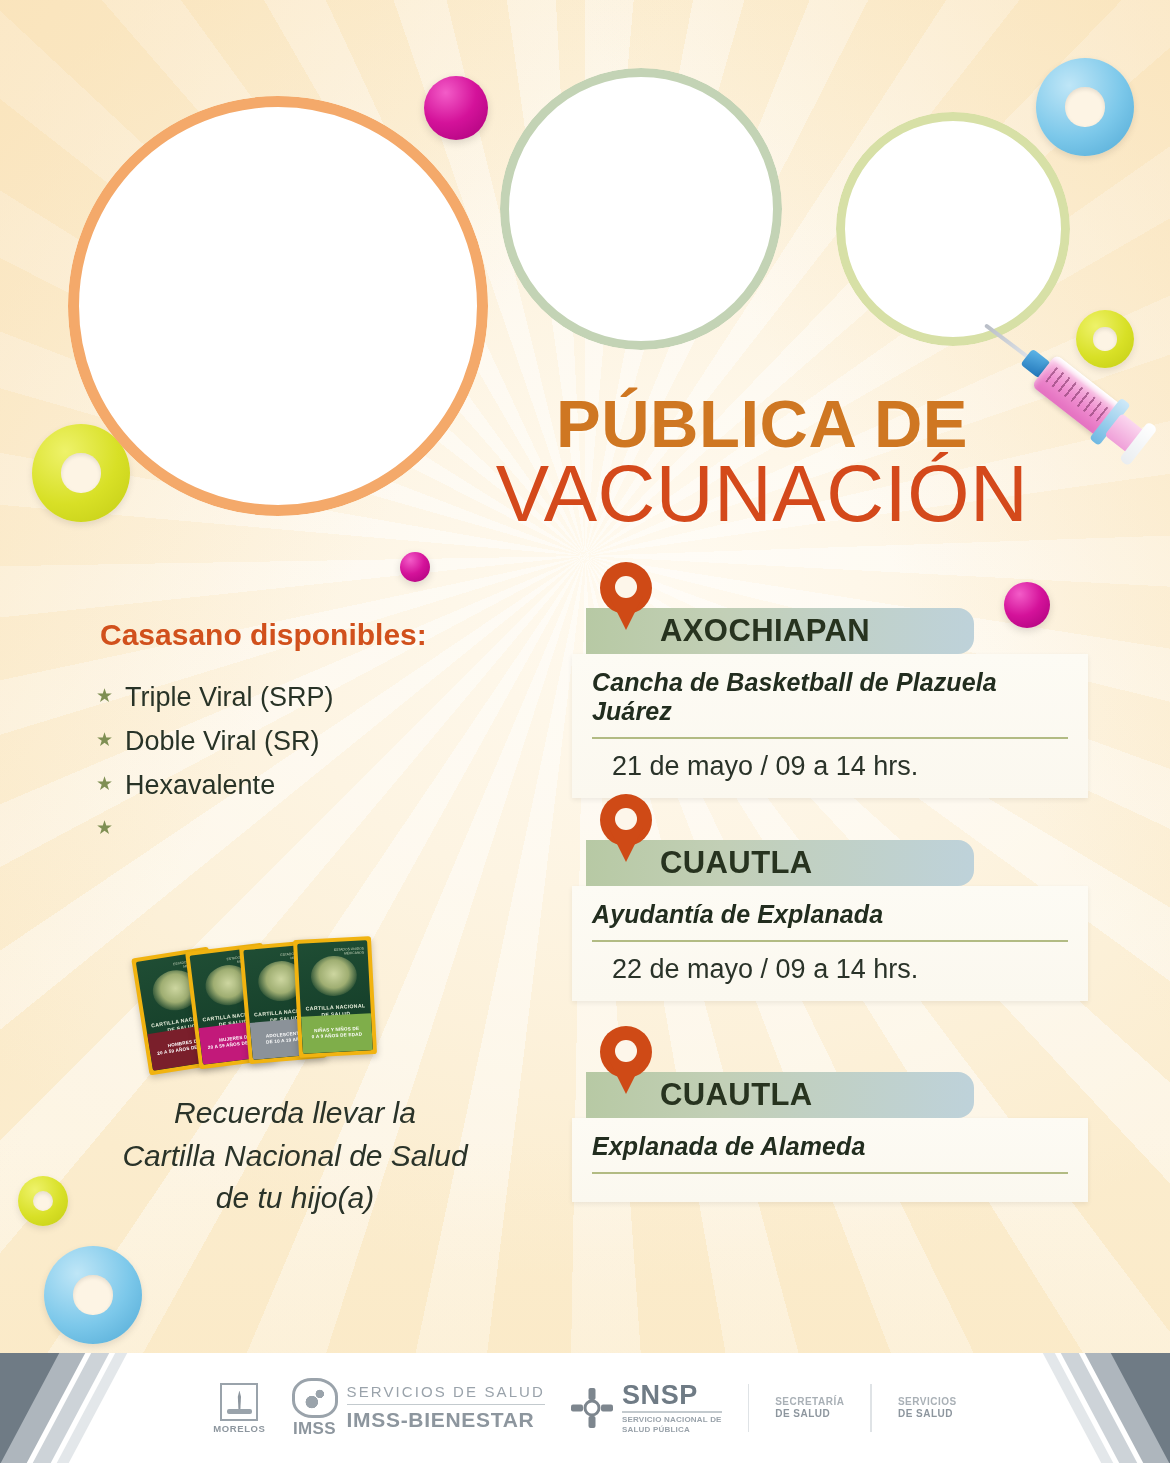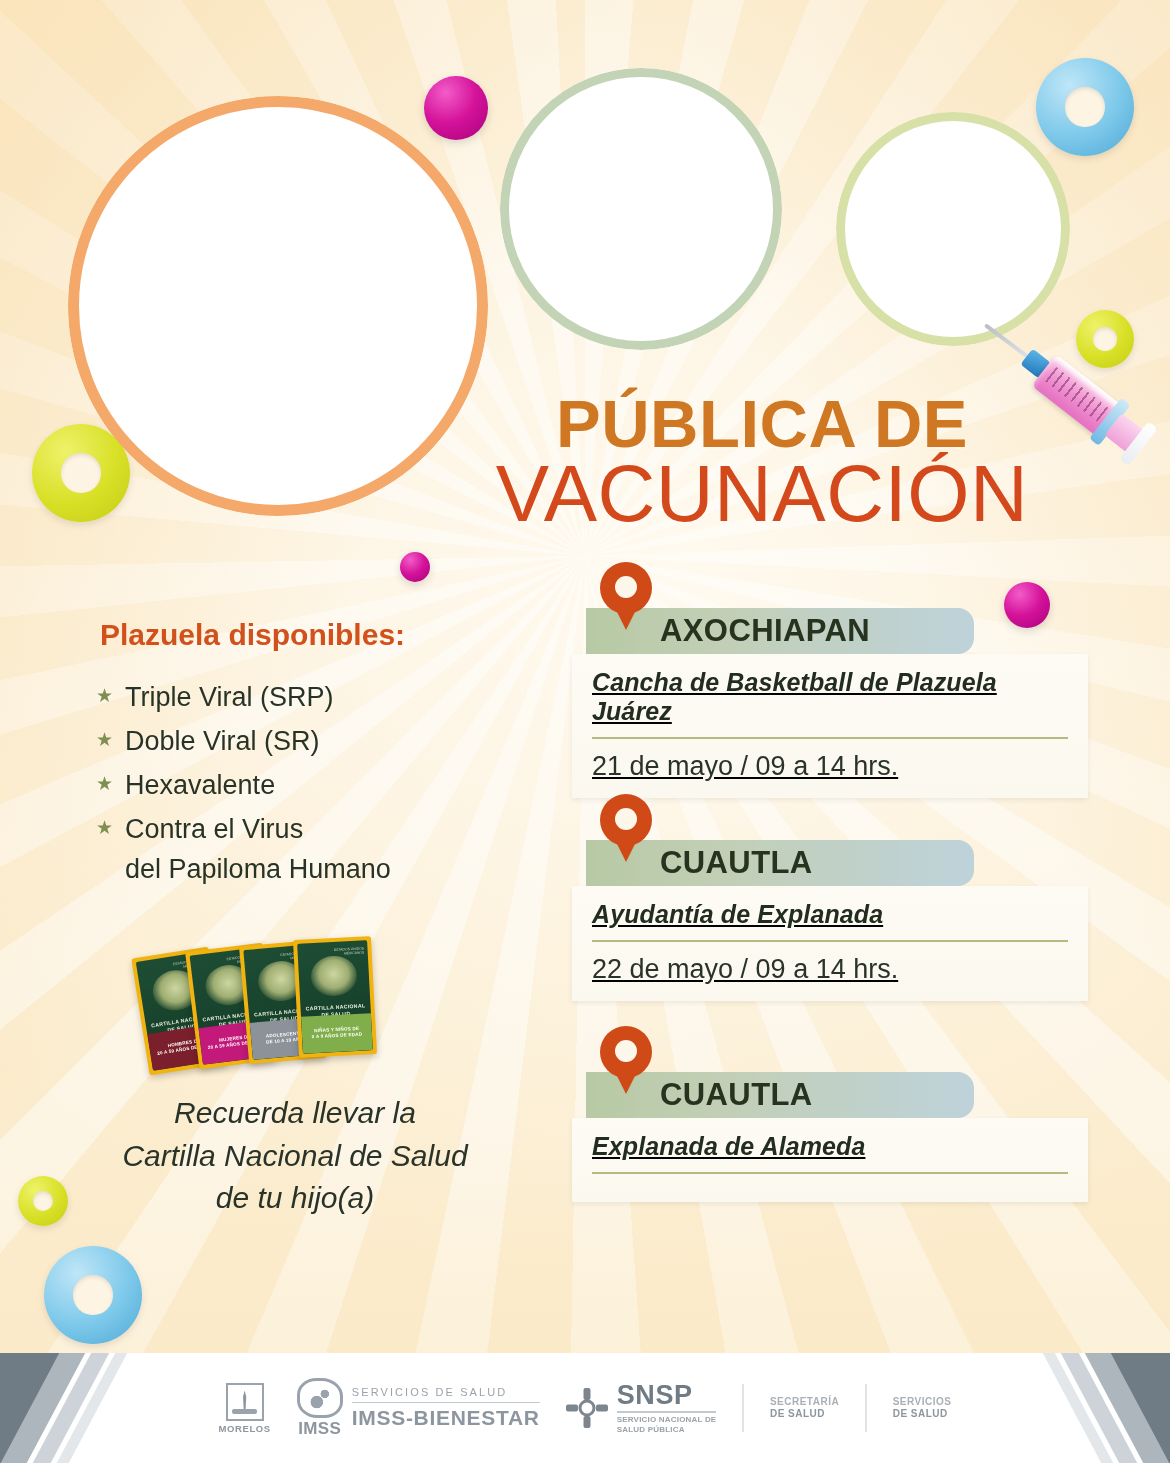--- a/index.html
+++ b/index.html
@@ -354,32 +354,31 @@
     clip-path:polygon(50% 100%, 0 0, 100% 0);
   }
   .loc-pin .pin-hole{
     position:absolute; left:15px; top:14px; width:22px; height:22px;
     background:#fdf6ea; border-radius:50%;
   }
   .loc-body{
     background:linear-gradient(180deg,#fdfbf4 0%,#fbf8ef 100%);
     padding:14px 20px 16px 20px;
     box-shadow:0 2px 5px rgba(0,0,0,.07);
-    text-decoration:underline;
   }
   .loc-venue{
     font-size:25px; font-weight:bold; font-style:italic;
     color:#222d1f; letter-spacing:.1px;
   }
   .loc-div{
     height:2px; background:#9aa55e; opacity:.75;
     margin:11px 0 12px 0;
   }
   .loc-date{
-    font-size:27px; color:#2a3329;
+    font-size:27px; color:#2a3329;margin-left:20px;
   }
 
   
   #footer{
     position:absolute; left:0; bottom:0; width:1170px; height:110px;
     background:#ffffff; overflow:hidden;
   }
   .f-stripe{ position:absolute; top:0; height:110px; }
   .f-left-1 { left:-110px; width:150px; background:#6f7b85; transform:skewX(-28deg); }
   .f-left-2 { left:30px;   width:26px;  background:#aeb6bd; transform:skewX(-28deg); }
@@ -421,21 +420,21 @@
     background:
       radial-gradient(circle at 62% 38%, #9aa3ab 0 4px, transparent 4.5px),
       radial-gradient(circle at 42% 62%, #9aa3ab 0 6px, transparent 6.5px);
     border:3px solid #9aa3ab;
     border-radius:42% 46% 40% 44%;
     position:relative;
   }
   .logo-imss .cap{ font-size:17px; font-weight:bold; color:#8d969e; letter-spacing:.4px; margin-top:1px;}
 
   .imss-text{ line-height:1.12; }
-  .imss-text .l1{ font-size:11px; color:#9aa3ab; letter-spacing:2.1px; }
+  .imss-text .l1{ font-size:15px; color:#9aa3ab; letter-spacing:2.1px; }
   .imss-text .rule{ height:1.5px; background:#c3cace; margin:3px 0; }
   .imss-text .l2{ font-size:21px; font-weight:bold; color:#8d969e; letter-spacing:.7px; }
 
   .logo-snsp-mark{
     width:42px; height:40px; position:relative;
   }
   .logo-snsp-mark .c{
     position:absolute; left:50%; top:50%; transform:translate(-50%,-50%);
     width:17px; height:17px; border:3px solid #7d868e; border-radius:50%;
   }
@@ -547,38 +546,37 @@
       <div class="syr-plunger"></div>
       <div class="syr-thumb"></div>
     </div>
   </div>
 
   <div id="poster-title">
     <div class="title-l1">PÚBLICA DE</div>
     <div class="title-l2">VACUNACIÓN</div>
   </div>
 
-  <div id="vaccines-heading">Plazuela disponibles:</div>
+  <div id="vaccines-heading">Casasano disponibles:</div>
 
   <ul id="vaccine-list">
       <li>
         <span class="star-bullet">★</span>
         <span>Triple Viral (SRP)</span>
       </li>
       <li>
         <span class="star-bullet">★</span>
         <span>Doble Viral (SR)</span>
       </li>
       <li>
         <span class="star-bullet">★</span>
         <span>Hexavalente</span>
       </li>
       <li>
         <span class="star-bullet">★</span>
-        <span>Contra el Virus<br>del Papiloma Humano</span>
       </li>
     </ul>
 
   <div id="cartilla-group">
       <div class="cartilla" style="left: 0px; top: 14px; transform: rotate(-9deg); z-index: 1;">
         <div class="face">
           <div class="mini">ESTADOS UNIDOS<br>MEXICANOS</div>
           <div class="eagle"></div>
           <div class="ctitle">CARTILLA NACIONAL<br>DE SALUD</div>
           <div class="band" style="background: rgb(122, 31, 43);">

